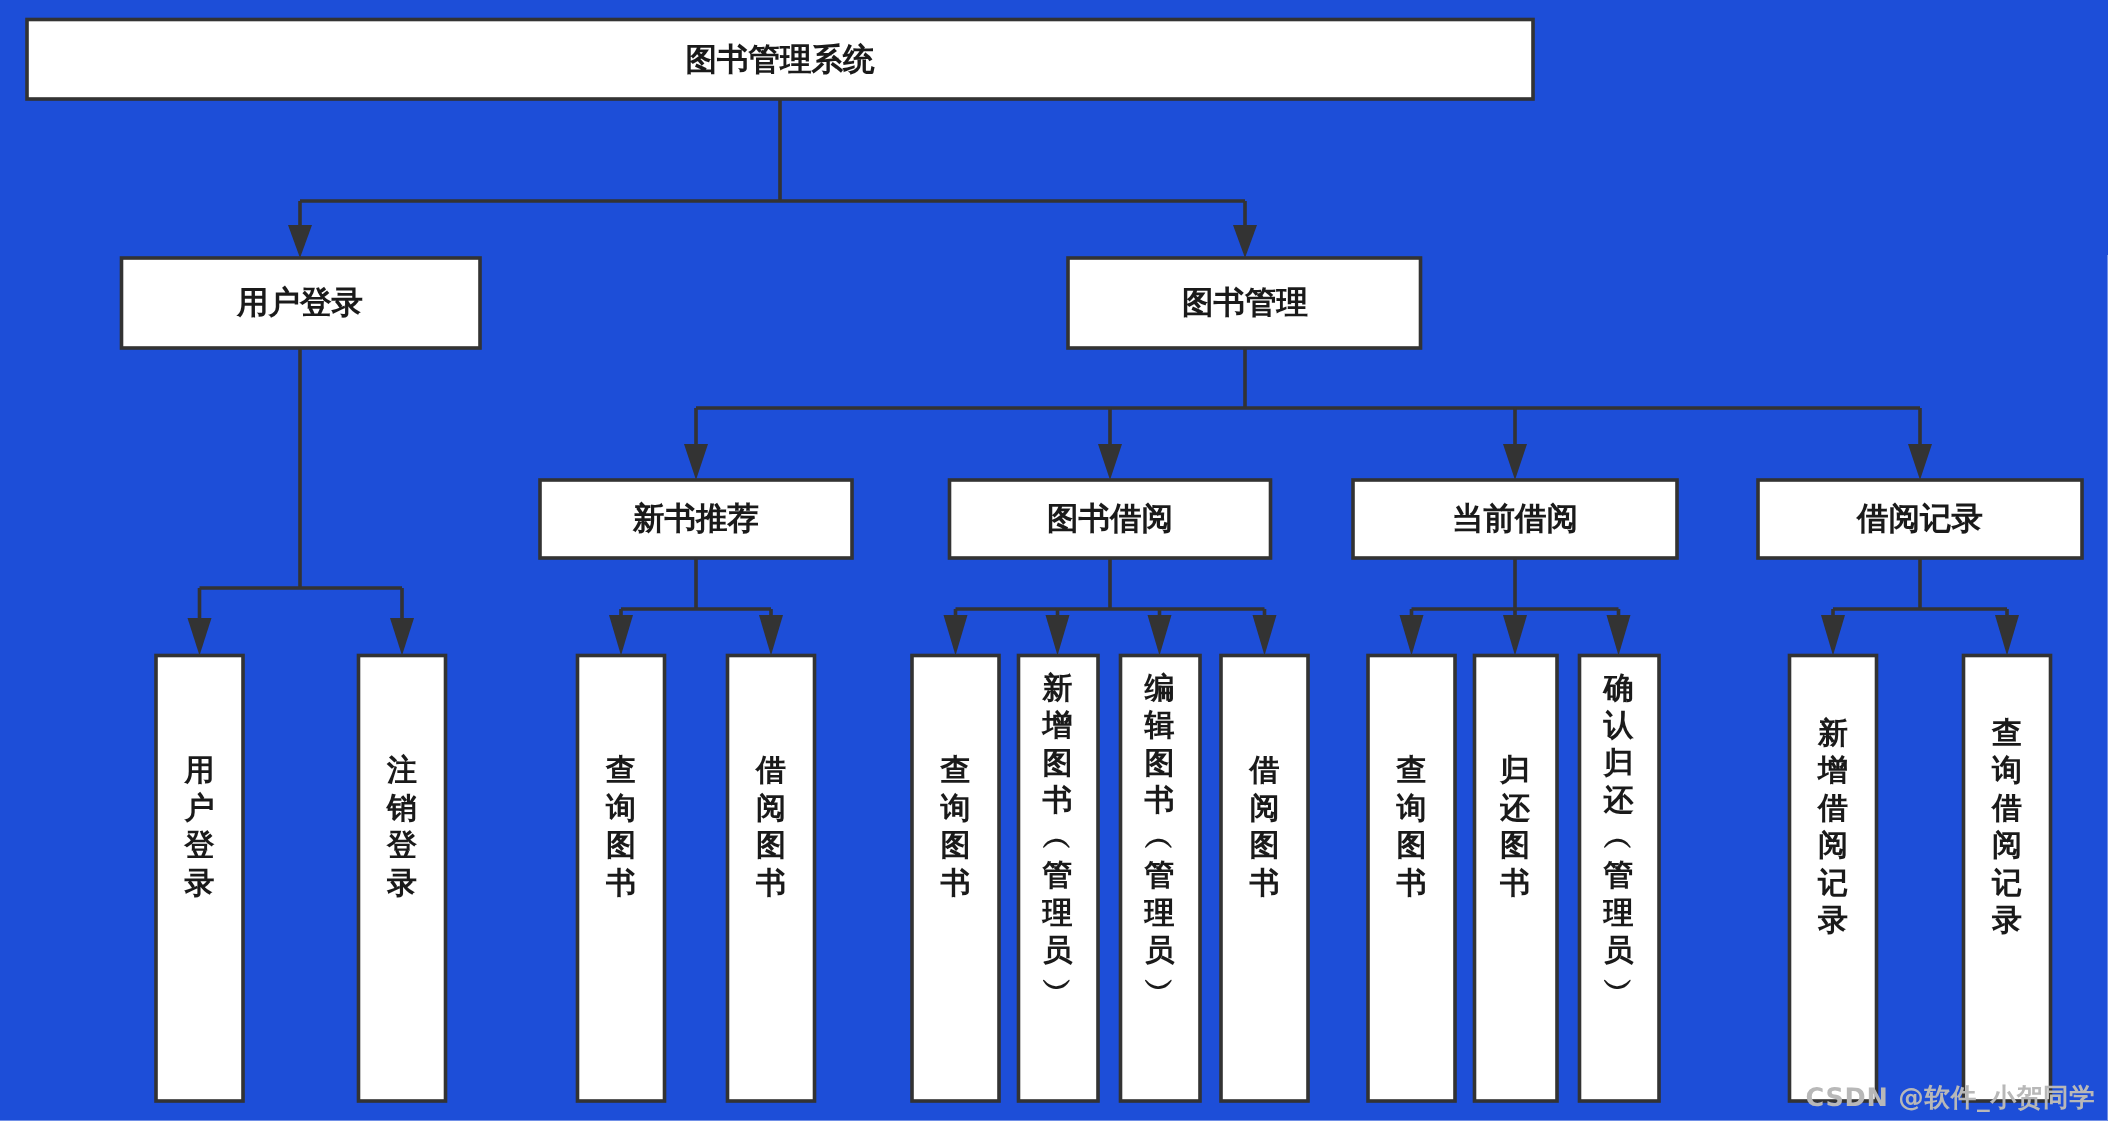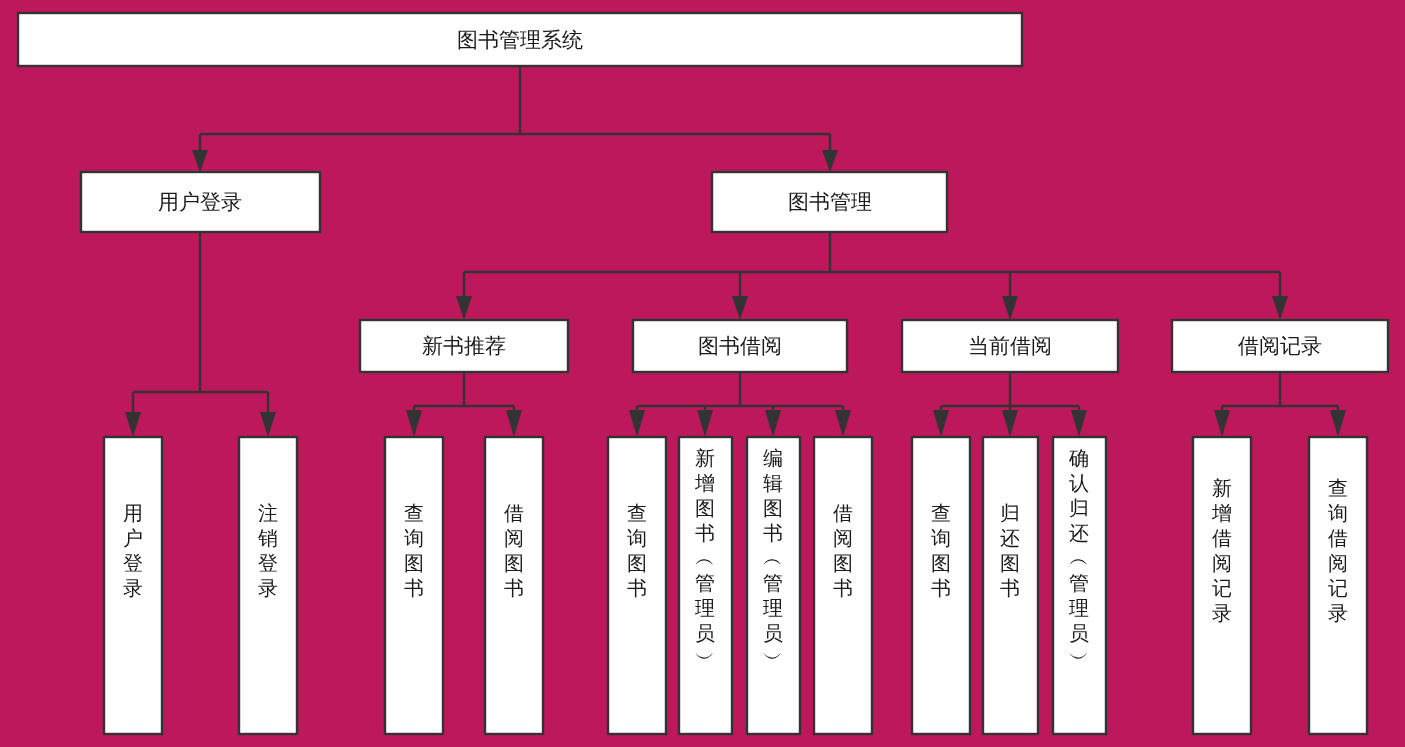--- a/index.html
+++ b/index.html
@@ -10,21 +10,22 @@
   body {
     width: 1405px;
     height: 747px;
     font-family: "DejaVu Sans", "Liberation Sans", sans-serif;
     overflow: hidden;
   }
   #diagram-root {
     position: relative;
     width: 1405px;
     height: 747px;
-    background: #be185d;
+    background: #1d4ed8;
+    font-weight: bold;
   }
   svg.flow {
     position: absolute;
     left: 0;
     top: 0;
     width: 1405px;
     height: 747px;
     display: block;
   }
   .node-rect {
@@ -230,13 +231,14 @@
       <rect class="node-rect" x="1193" y="437" width="58" height="297"></rect>
       <text class="node-label-v" x="1222" y="495"><tspan x="1222" dy="0">新</tspan><tspan x="1222" dy="25">增</tspan><tspan x="1222" dy="25">借</tspan><tspan x="1222" dy="25">阅</tspan><tspan x="1222" dy="25">记</tspan><tspan x="1222" dy="25">录</tspan></text>
     </g>
 
     <g>
       <rect class="node-rect" x="1309" y="437" width="58" height="297"></rect>
       <text class="node-label-v" x="1338" y="495"><tspan x="1338" dy="0">查</tspan><tspan x="1338" dy="25">询</tspan><tspan x="1338" dy="25">借</tspan><tspan x="1338" dy="25">阅</tspan><tspan x="1338" dy="25">记</tspan><tspan x="1338" dy="25">录</tspan></text>
     </g>
   </svg>
 
+  <div class="watermark-text">CSDN @软件_小贺同学</div>
 </div>
 
 </body></html>

